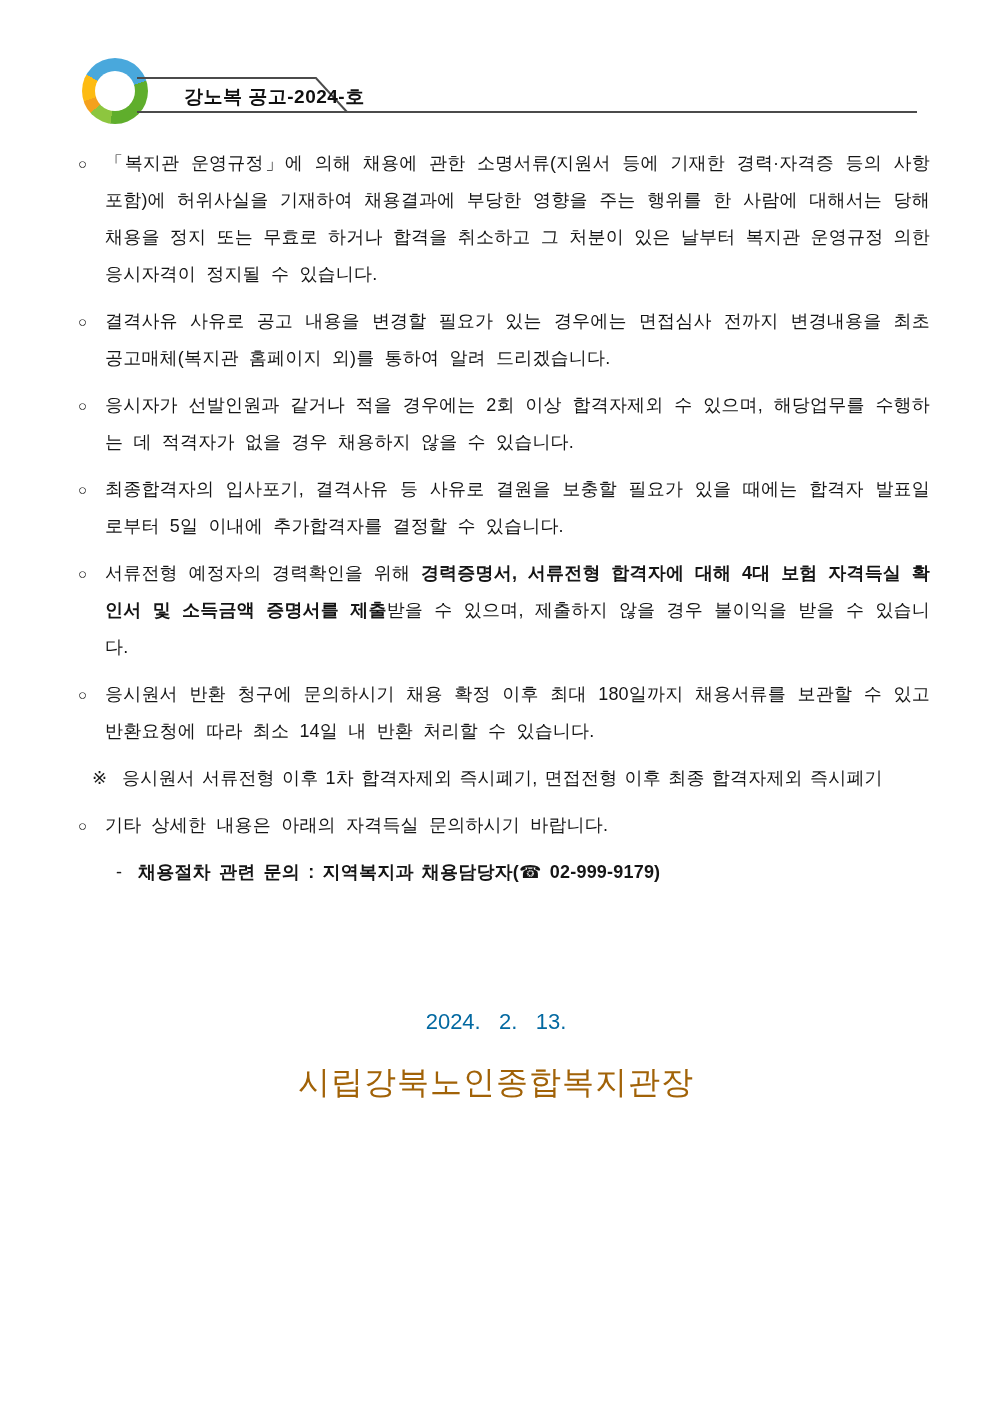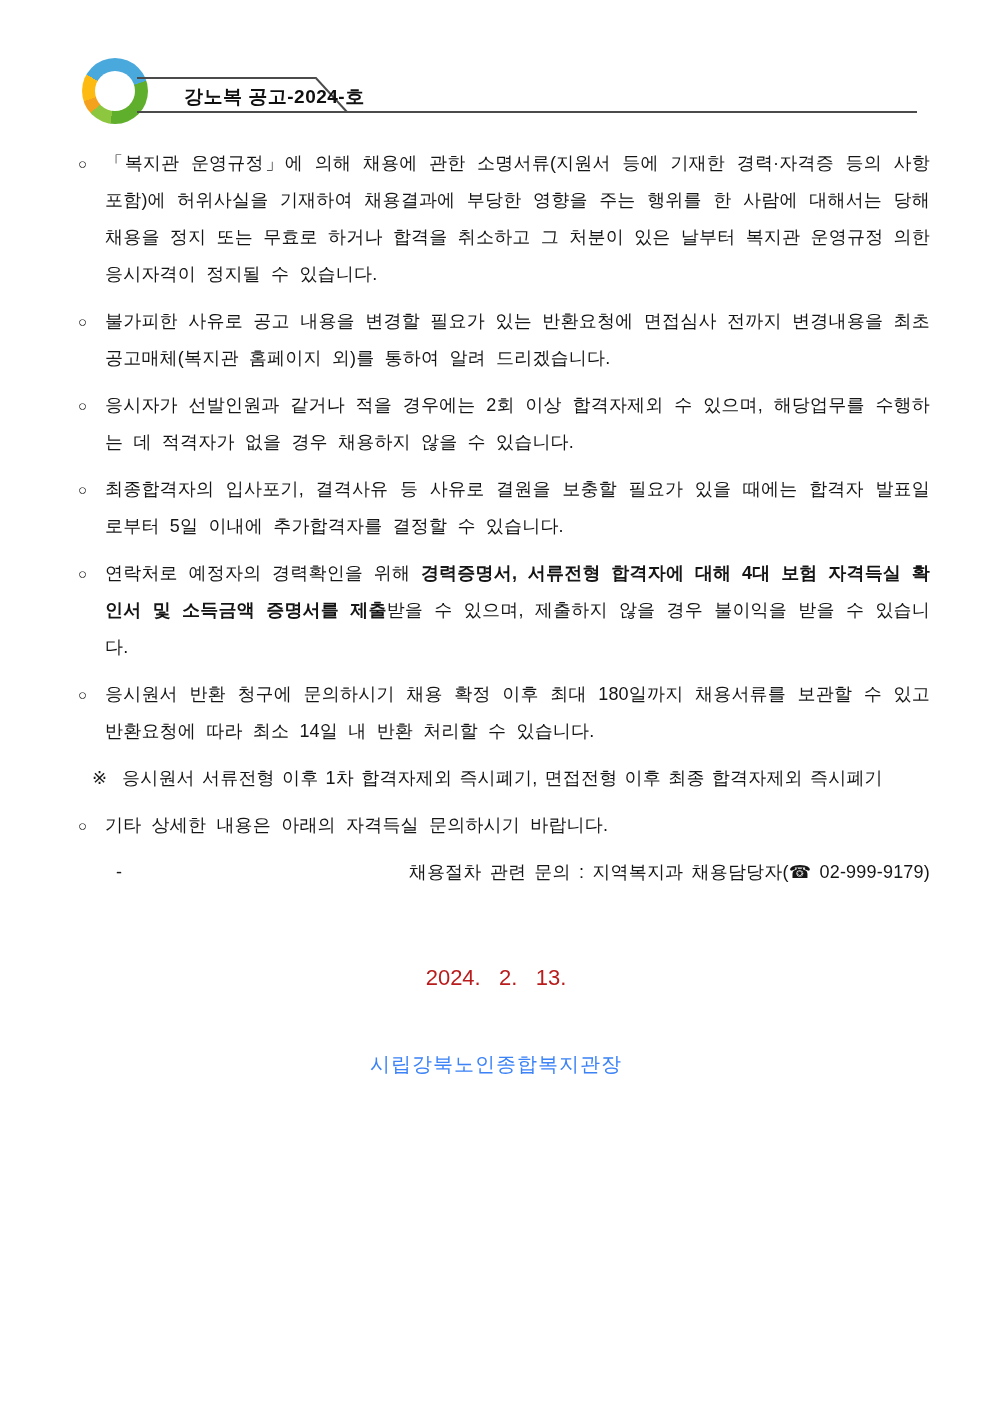--- a/index.html
+++ b/index.html
@@ -105,37 +105,37 @@
     letter-spacing: 0.2px;
   }
   .para .text .bold { font-weight: 700; }
 
   .indent-note { margin-left: 14px; margin-top: 6px; }
   .indent-note .marker { width: 30px; font-size: 18px; }
   .indent-note .text { word-spacing: 2px; }
 
   .indent-sub { margin-left: 38px; }
   .indent-sub .marker { width: 22px; font-size: 18px; }
-  .indent-sub .text { text-align: right; word-spacing: 3px; }
+  .indent-sub .text { text-align: left; word-spacing: 3px; font-weight: bold; }
 
   
   .date-line {
-    margin-top: 74px;
+    margin-top: 118px;
     text-align: center;
     font-size: 22px;
     white-space: pre;
-    color: #b91c1c;
+    color: #0369a1;
   }
   .signature-line {
-    margin-top: 60px;
+    margin-top: 26px;
     text-align: center;
-    font-size: 20px;
+    font-size: 32px;
     font-weight: 500;
     letter-spacing: 1px;
-    color: #3b82f6;
+    color: #a16207;
   }
 </style>
 </head>
 <body>
 
 <div class="page">
 
   <div class="header">
     <div class="logo"></div>
     <div class="line-top"></div>
@@ -148,36 +148,36 @@
 
   <div class="content">
     <div id="paragraph-list">
   <div class="para indent-bullet">
     <span class="marker">○</span>
     <div class="text"><span>「복지관 운영규정」에 의해 채용에 관한 소명서류(지원서 등에 기재한 경력·자격증 등의 사항 포함)에 허위사실을 기재하여 채용결과에 부당한 영향을 주는 행위를 한 사람에 대해서는 당해 채용을 정지 또는 무효로 하거나 합격을 취소하고 그 처분이 있은 날부터 복지관 운영규정 의한 응시자격이 정지될 수 있습니다.</span></div>
   </div>
 
   <div class="para indent-bullet">
     <span class="marker">○</span>
-    <div class="text"><span>불가피한 사유로 공고 내용을 변경할 필요가 있는 반환요청에 면접심사 전까지 변경내용을 최초 공고매체(복지관 홈페이지 외)를 통하여 알려 드리겠습니다.</span></div>
+    <div class="text"><span>결격사유 사유로 공고 내용을 변경할 필요가 있는 경우에는 면접심사 전까지 변경내용을 최초 공고매체(복지관 홈페이지 외)를 통하여 알려 드리겠습니다.</span></div>
   </div>
 
   <div class="para indent-bullet">
     <span class="marker">○</span>
     <div class="text"><span>응시자가 선발인원과 같거나 적을 경우에는 2회 이상 합격자제외 수 있으며, 해당업무를 수행하는 데 적격자가 없을 경우 채용하지 않을 수 있습니다.</span></div>
   </div>
 
   <div class="para indent-bullet">
     <span class="marker">○</span>
     <div class="text"><span>최종합격자의 입사포기, 결격사유 등 사유로 결원을 보충할 필요가 있을 때에는 합격자 발표일로부터 5일 이내에 추가합격자를 결정할 수 있습니다.</span></div>
   </div>
 
   <div class="para indent-bullet">
     <span class="marker">○</span>
-    <div class="text"><span>연락처로 예정자의 경력확인을 위해 </span><span class="bold">경력증명서, 서류전형 합격자에 대해 4대 보험 자격득실 확인서 및 소득금액 증명서를 제출</span><span>받을 수 있으며, 제출하지 않을 경우 불이익을 받을 수 있습니다.</span></div>
+    <div class="text"><span>서류전형 예정자의 경력확인을 위해 </span><span class="bold">경력증명서, 서류전형 합격자에 대해 4대 보험 자격득실 확인서 및 소득금액 증명서를 제출</span><span>받을 수 있으며, 제출하지 않을 경우 불이익을 받을 수 있습니다.</span></div>
   </div>
 
   <div class="para indent-bullet">
     <span class="marker">○</span>
     <div class="text"><span>응시원서 반환 청구에 문의하시기 채용 확정 이후 최대 180일까지 채용서류를 보관할 수 있고 반환요청에 따라 최소 14일 내 반환 처리할 수 있습니다.</span></div>
   </div>
 
   <div class="para indent-note">
     <span class="marker">※</span>
     <div class="text"><span>응시원서 서류전형 이후 1차 합격자제외 즉시폐기, 면접전형 이후 최종 합격자제외 즉시폐기</span></div>

